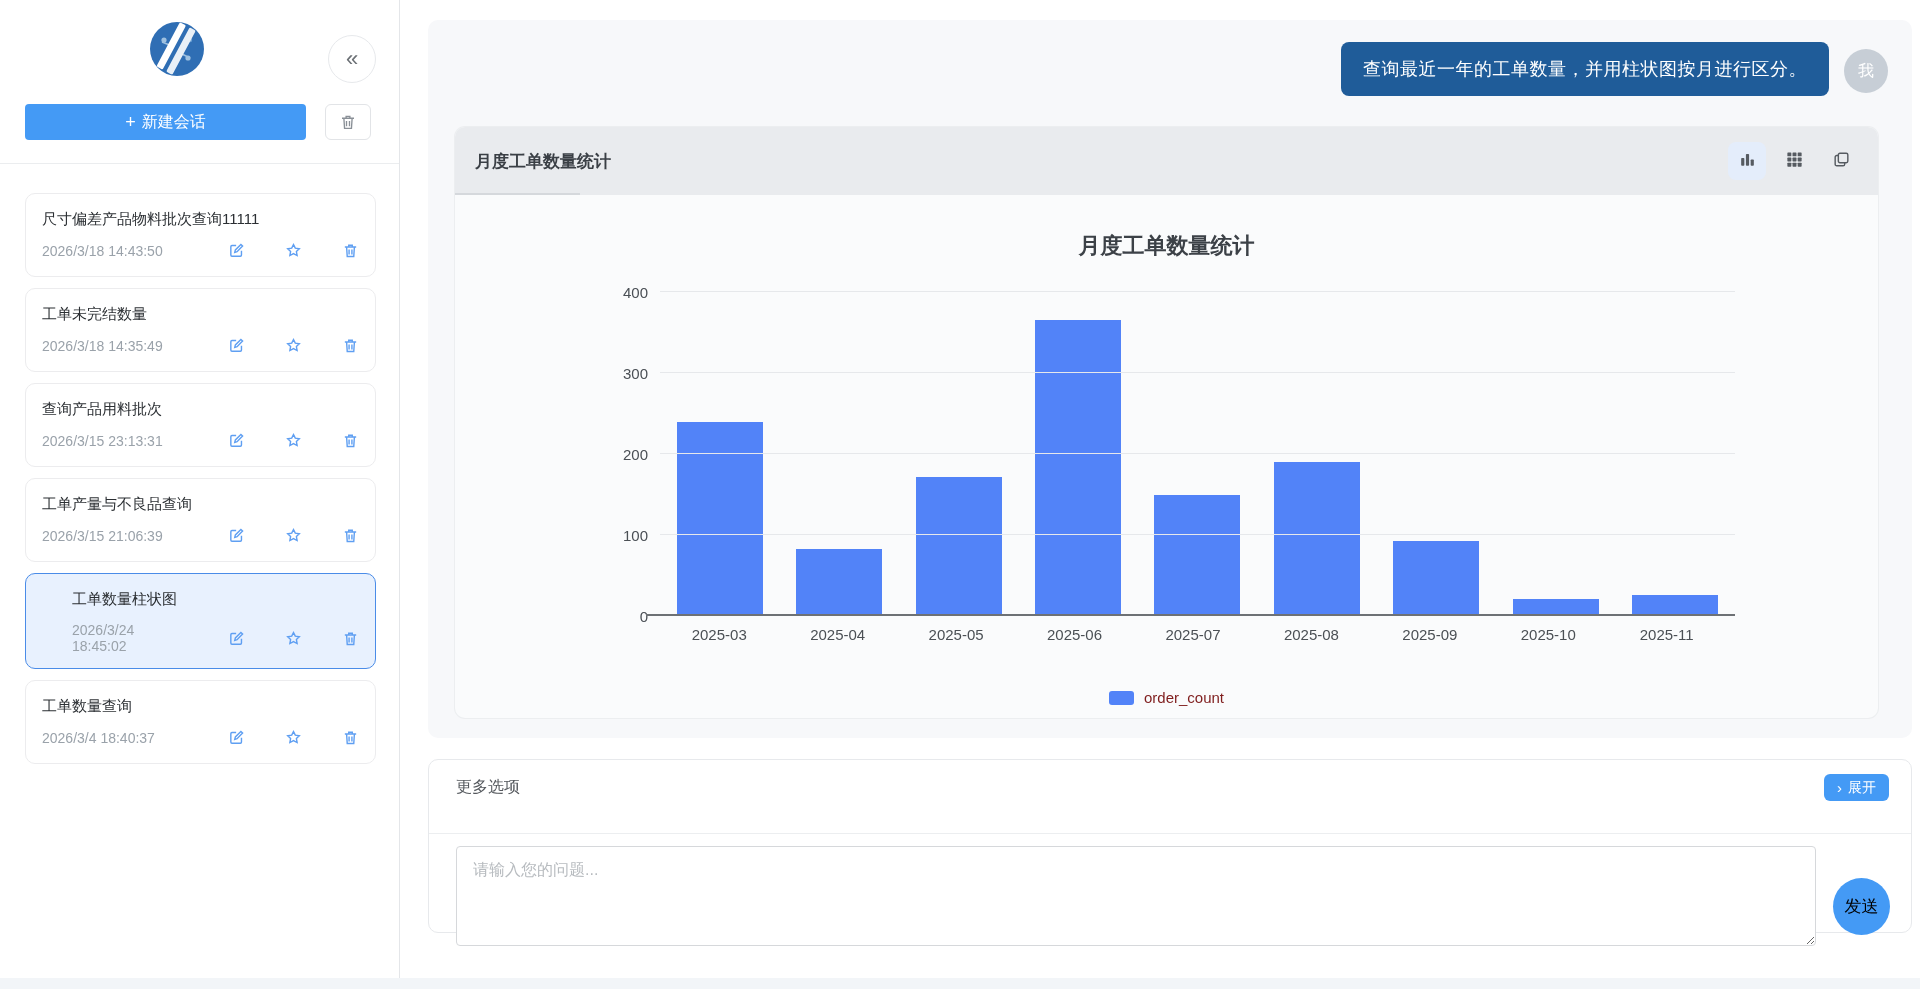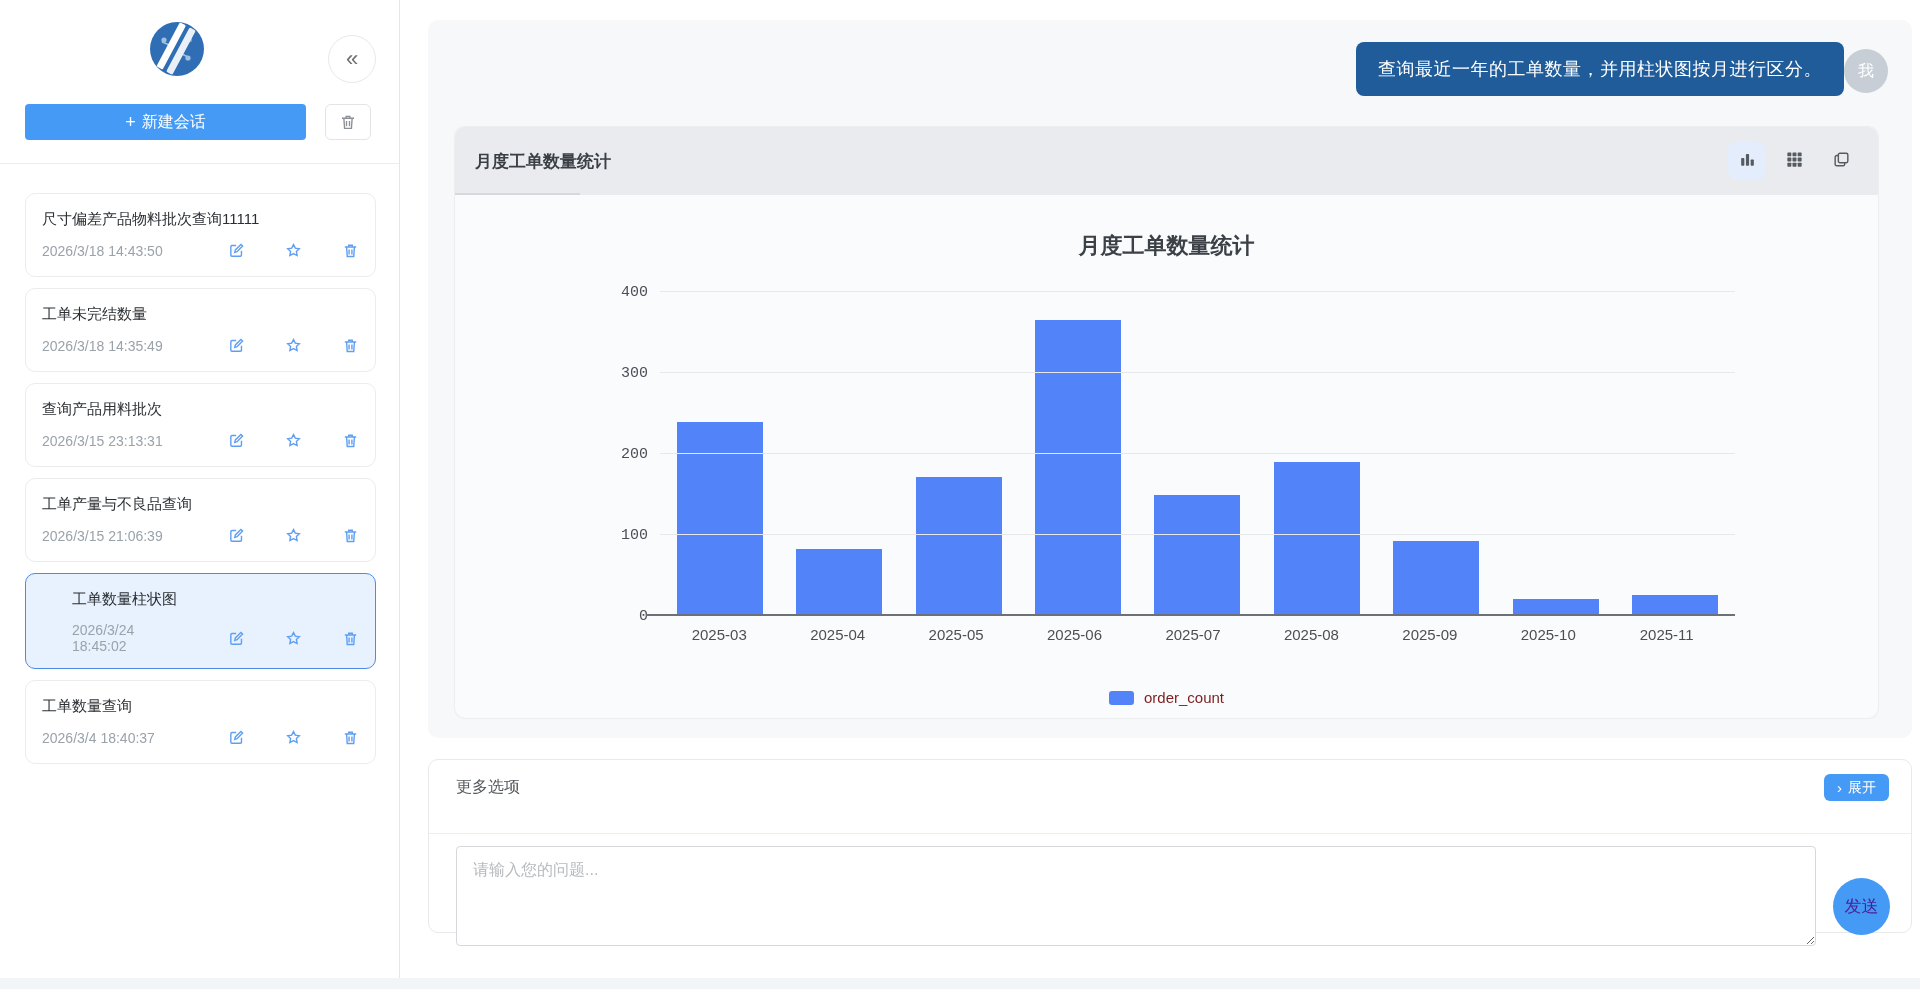--- a/index.html
+++ b/index.html
@@ -29,21 +29,21 @@
   .conv-title { font-size:15px; font-weight:normal; color:#2b2f33; white-space:nowrap; overflow:hidden; }
   .conv-meta { margin-top:13px; display:flex; align-items:center; }
   .conv-time { font-size:14px; color:#9aa2aa; width:152px; }
   .conv-icon { width:17px; height:17px; color:var(--icon_blue); margin-left:40px; cursor:pointer; flex:none; }
   .conv-icon:first-of-type { margin-left:18px; }
   .conv-icon svg { width:100%; height:100%; display:block; }
 
   
   .chat-scroll { position:absolute; left:428px; top:20px; width:1484px; height:718px;
     background:#f7f8fa; border-radius:10px; }
-  .msg-row { position:absolute; top:22px; right:24px; display:flex; align-items:flex-start; gap:0; }
+  .msg-row { position:absolute; top:22px; right:24px; display:flex; align-items:flex-start; gap:15px; }
   .bubble { background:var(--bubble); color:#fff; font-size:18px; padding:15px 22px;
     border-radius:8px; letter-spacing:0.5px; }
   .avatar { width:44px; height:44px; border-radius:50%; background:#c7ced6; color:#fff;
     font-size:16px; display:flex; align-items:center; justify-content:center; margin-top:7px; flex:none; }
 
   
   .chart-card { position:absolute; left:27px; top:107px; width:1423px; height:591px;
     border-radius:10px; background:#fafbfc; box-shadow:0 0 0 1px #eceef0; }
   .card-header { position:relative; height:68px; background:#e9ebee; border-radius:10px 10px 0 0;
     display:flex; align-items:center; padding:0 18px 0 20px; }
@@ -52,21 +52,21 @@
   .header-tools { margin-left:auto; display:flex; gap:9px; }
   .tool-btn { width:38px; height:38px; border:none; background:transparent; border-radius:8px;
     display:flex; align-items:center; justify-content:center; color:#565b61; cursor:pointer; }
   .tool-btn.active { background:#e4edfb; }
   .tool-btn svg { width:19px; height:19px; }
 
   .card-body { position:relative; height:523px; }
   .chart-title { text-align:center; padding-top:36px; font-size:22px; font-weight:bold; color:#3c4147; }
   .chart-wrap { position:absolute; left:150px; right:143px; top:97px; height:324px; display:flex; }
   .ylabels { width:55px; position:relative; flex:none; }
-  .ylabel { position:absolute; right:12px; transform:translateY(50%); font-size:15px; color:#4a4f55;font-family:Liberation Mono, monospace; }
+  .ylabel { position:absolute; right:12px; transform:translateY(50%); font-size:15px; color:#4a4f55; }
   .plot-area { flex:1; position:relative; }
   .grid { position:absolute; left:0; right:0; height:1px; background:#e6e8eb; }
   .grid.zero { left:-14px; height:2px; background:#6d7175; }
   .bars { position:absolute; left:0; right:0; top:0; bottom:0; display:flex; align-items:flex-end; }
   .slot { flex:1; display:flex; justify-content:center; align-items:flex-end; height:100%; }
   .bar { width:72%; background:var(--bar); }
   .xlabels { position:absolute; left:205px; right:152px; top:431px; display:flex; }
   .xlabel { flex:1; text-align:center; font-size:15px; color:#4b5055; }
   .legend { position:absolute; left:0; right:0; top:494px; display:flex; align-items:center;
     justify-content:center; gap:10px; }
@@ -81,21 +81,21 @@
   .expand-btn { margin-left:auto; height:27px; padding:0 13px; background:var(--accent);
     color:#fff; border:none; border-radius:6px; font-size:14px; display:flex;
     align-items:center; gap:6px; cursor:pointer; }
   .expand-chevron { font-size:15px; line-height:1; }
   .composer-divider { position:absolute; left:0; right:0; top:73px; border-top:1px solid #eceef0; }
   .question-input { position:absolute; left:27px; top:86px; width:1360px; height:100px;
     border:1px solid #d6d8db; border-radius:4px; padding:13px 16px; font-size:16px; color:#333;
     font-family:"Liberation Sans","DejaVu Sans",sans-serif; }
   .question-input::placeholder { color:#b7bbbf; }
   .send-btn { position:absolute; left:1404px; top:118px; width:57px; height:57px; border-radius:50%;
-    background:var(--accent); color:#4c1d95; border:none; font-size:17px; cursor:pointer;
+    background:var(--accent); color:#000000; border:none; font-size:17px; cursor:pointer;
     display:flex; align-items:center; justify-content:center; }
 
   .footer-strip { position:absolute; left:0; right:0; bottom:0; height:11px; background:#f2f5f8; }
 </style>
 </head>
 <body>
 
 <aside class="sidebar">
   <div class="sb-header">
     <svg class="logo" viewBox="0 0 58 58">

